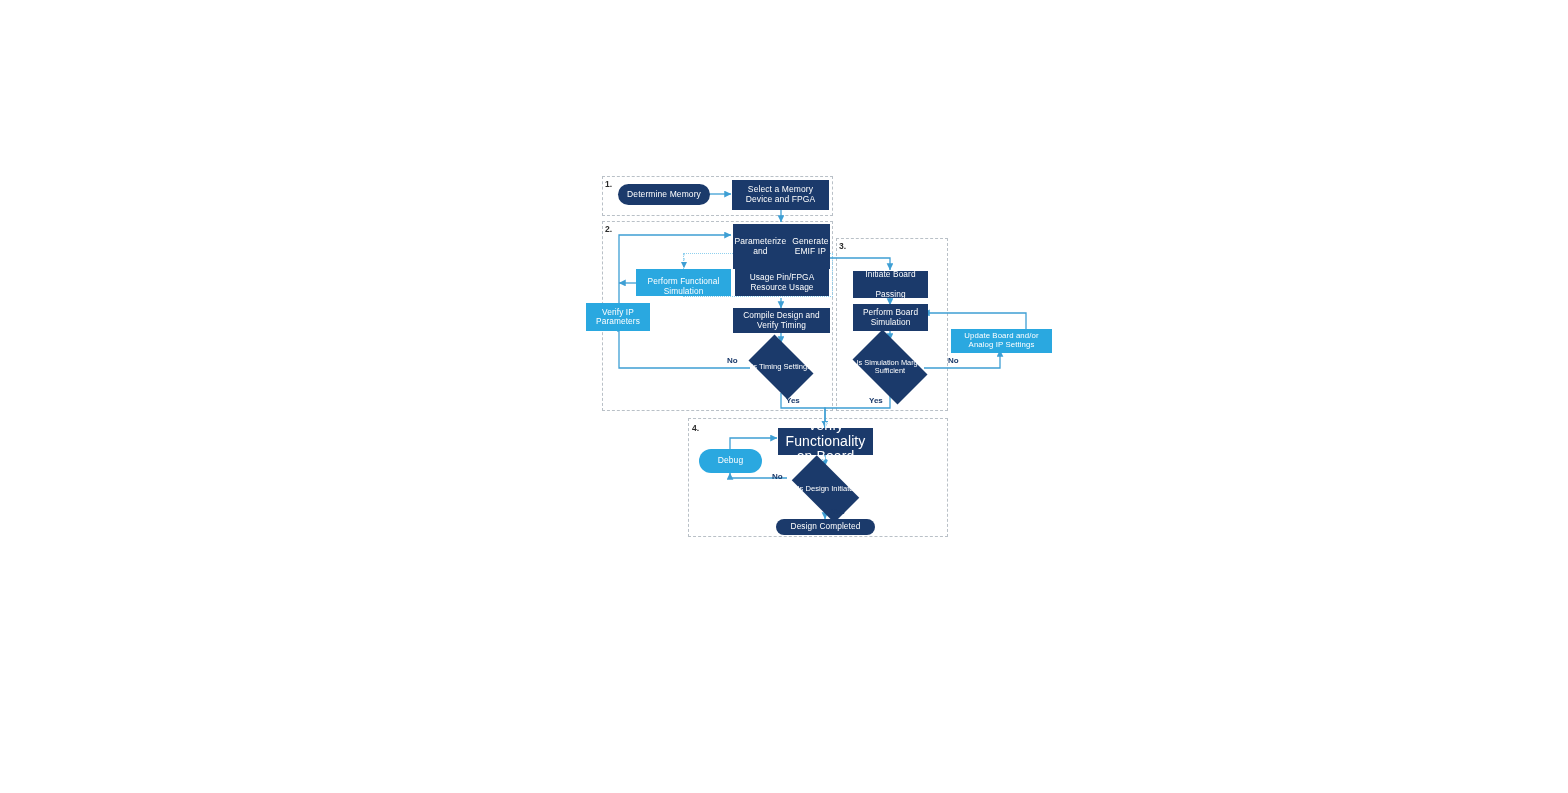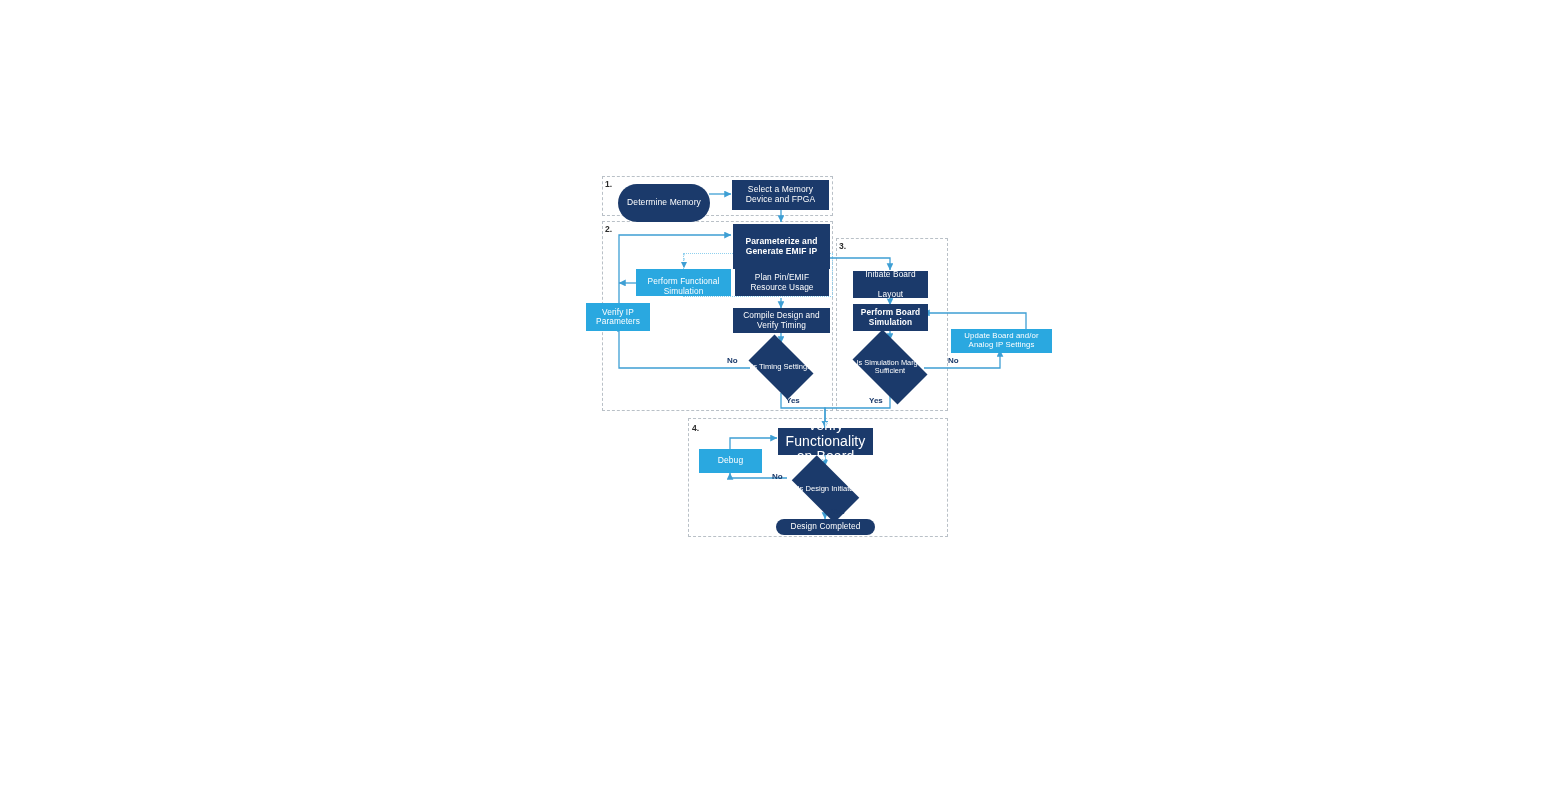--- a/index.html
+++ b/index.html
@@ -94,41 +94,41 @@
       <path d="M618,332 L618,324"></path>
 
       <path d="M924,368 L1000,368 L1000,350"></path>
 
       <path d="M1026,333 L1026,313 L923,313"></path>
 
       <path d="M787,478 L730,478 L730,473"></path>
     </g>
   </svg>
 
-  <div class="node dark pill" style="left:618px;top:184px;width:92px;height:38px;font-size:8.5px;">
+  <div class="node dark pill" style="left:618px;top:184px;width:92px;height:21px;font-size:8.5px;">
     <span>Determine Memory</span>
   </div>
 
   <div class="node dark" style="left:732px;top:180px;width:97px;height:30px;font-size:8.5px;flex-direction:column;">
     <span>Select a Memory</span>
     <span>Device and FPGA</span>
   </div>
 
-  <div class="node dark" style="left:733px;top:224px;width:97px;height:45px;font-size:8.5px;flex-direction:column;font-weight:bold;">
+  <div class="node dark" style="left:733px;top:224px;width:97px;height:45px;font-size:8.5px;flex-direction:row;">
     <span>Parameterize and</span>
     <span>Generate EMIF IP</span>
   </div>
 
   <div class="node light" style="left:636px;top:269px;width:95px;height:27px;font-size:8.3px;flex-direction:column;justify-content:flex-end;">
     <span>Perform Functional</span>
     <span>Simulation</span>
   </div>
 
   <div class="node dark" style="left:735px;top:269px;width:94px;height:27px;font-size:8.3px;flex-direction:column;">
-    <span>Plan Pin/EMIF</span>
+    <span>Usage Pin/FPGA</span>
     <span>Resource Usage</span>
   </div>
 
   <div class="node light" style="left:586px;top:303px;width:64px;height:28px;font-size:8.3px;flex-direction:column;">
     <span>Verify IP</span>
     <span>Parameters</span>
   </div>
 
   <div class="node dark" style="left:733px;top:308px;width:97px;height:25px;font-size:8.3px;flex-direction:column;">
     <span>Compile Design and</span>
@@ -138,24 +138,24 @@
   <div class="diamond" style="left:742px;top:341px;width:78px;height:52px;">
     <div class="dshape"></div>
     <div class="dtext" style="font-size:7.6px;">
       <span>Is Timing</span>
       <span>Settings</span>
     </div>
   </div>
 
   <div class="node dark" style="left:853px;top:271px;width:75px;height:27px;font-size:8.3px;flex-direction:column;gap:10px;">
     <span>Initiate Board</span>
-    <span>Layout</span>
-  </div>
-
-  <div class="node dark" style="left:853px;top:304px;width:75px;height:27px;font-size:8.3px;flex-direction:column;font-weight:bold;">
+    <span>Passing</span>
+  </div>
+
+  <div class="node dark" style="left:853px;top:304px;width:75px;height:27px;font-size:8.3px;flex-direction:column;">
     <span>Perform Board</span>
     <span>Simulation</span>
   </div>
 
   <div class="node light" style="left:951px;top:329px;width:101px;height:24px;font-size:7.8px;flex-direction:column;">
     <span>Update Board and/or</span>
     <span>Analog IP Settings</span>
   </div>
 
   <div class="diamond" style="left:845px;top:337px;width:90px;height:60px;">
@@ -165,21 +165,21 @@
       <span>Margin</span>
       <span>Sufficient</span>
     </div>
   </div>
 
   <div class="node dark" style="left:778px;top:428px;width:95px;height:27px;font-size:14px;flex-direction:column;">
     <span>Verify Functionality</span>
     <span>on Board</span>
   </div>
 
-  <div class="node light" style="left:699px;top:449px;width:63px;height:24px;font-size:8.5px;">
+  <div class="node light" style="left:699px;top:449px;width:63px;height:24px;font-size:8.5px;border-radius:12px;">
     <span>Debug</span>
   </div>
 
   <div class="diamond" style="left:783px;top:464px;width:85px;height:50px;">
     <div class="dshape"></div>
     <div class="dtext" style="font-size:7.6px;">
       <span>Is Design</span>
       <span>Initiate</span>
     </div>
   </div>

